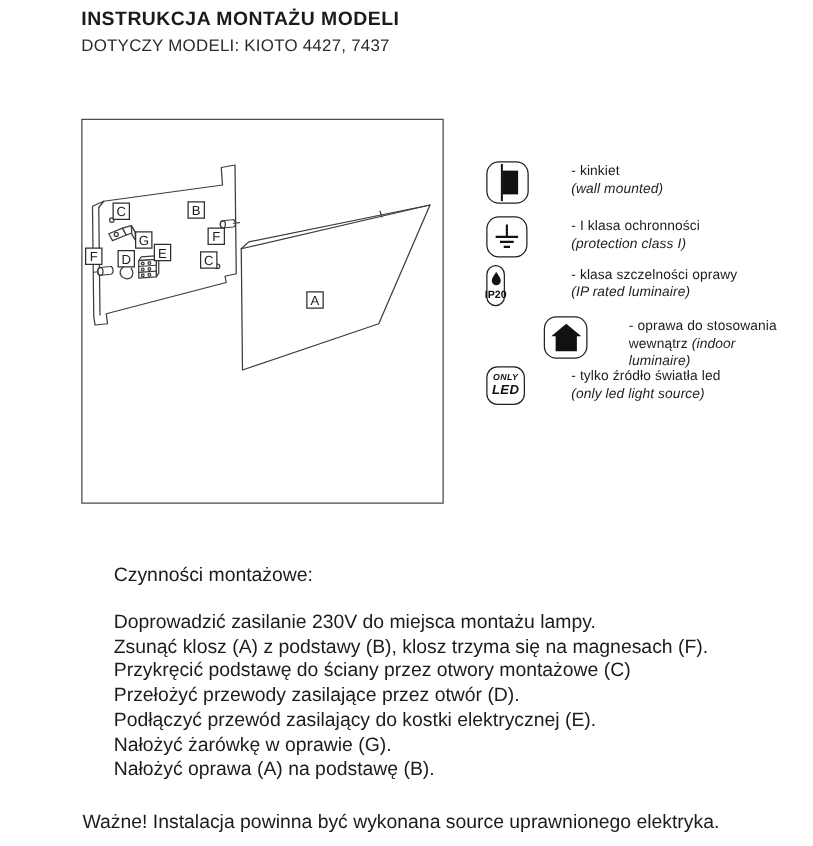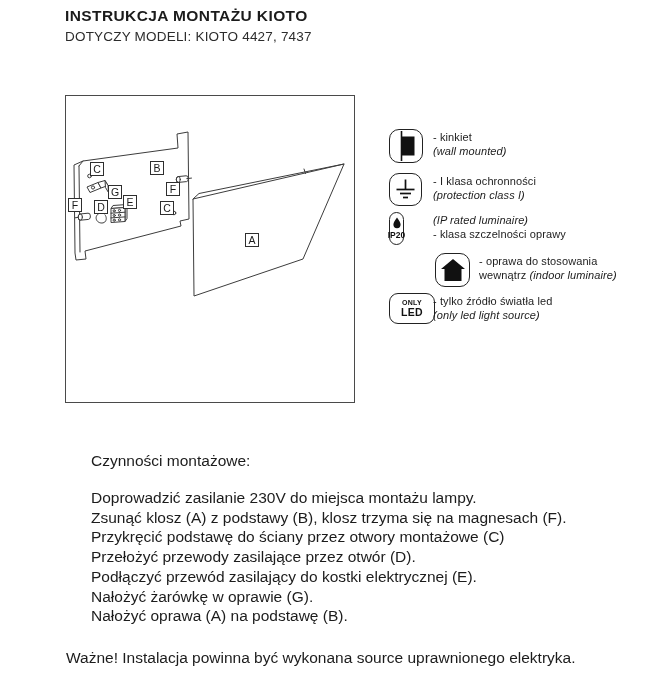--- a/index.html
+++ b/index.html
@@ -22,38 +22,38 @@
   svg .lbl-box{fill:#ffffff;stroke:#2e2e2e;stroke-width:1;}
   svg .lbl-txt{font-family:"Liberation Sans",sans-serif;font-size:10.5px;fill:#1a1a1a;text-anchor:middle;}
   
   .legend{position:absolute;left:389px;top:129px;width:235px;}
   .legend-row{position:absolute;left:0;display:flex;}
   .icon-cell{width:44px;flex:0 0 44px;}
   .icon-box{
     border:1.6px solid #222;border-radius:10px;background:#fff;
     display:flex;align-items:center;justify-content:center;flex-direction:column;box-sizing:border-box;
   }
-  .legend-text{font-size:11px;line-height:13.8px;color:#1c1c1c;padding-top:2px;letter-spacing:.1px;}
+  .legend-text{font-size:11px;line-height:13.8px;color:#1c1c1c;padding-top:2px;letter-spacing:.1px;margin-left:24px;}
   .legend-text .en{font-style:italic;}
   .ip-label{font-size:8.5px;font-weight:bold;color:#111;line-height:9px;margin-top:1px;}
   .only-label{font-size:7px;font-weight:bold;line-height:8px;color:#111;letter-spacing:.3px;}
   .led-label{font-size:10.5px;font-weight:bold;line-height:11px;color:#111;letter-spacing:.3px;}
   
   .steps{position:absolute;left:67px;top:452px;font-size:15.5px;color:#1c1c1c;margin-left:24px;}
   .steps-heading{margin-bottom:18px;}
   .step-line{line-height:19.7px;white-space:nowrap;}
   .warning{position:absolute;left:66px;top:649px;font-size:15.5px;color:#1c1c1c;white-space:nowrap;}
 </style>
 </head>
 <body>
 
 <div class="page">
 
   <div class="header">
-    <div class="doc-title">INSTRUKCJA MONTAŻU KIOTO</div>
+    <div class="doc-title">INSTRUKCJA MONTAŻU MODELI</div>
     <div class="doc-subtitle">DOTYCZY MODELI: KIOTO 4427, 7437</div>
   </div>
 
   <div class="figure-box">
     <svg width="288" height="306" viewBox="0 0 288 306">
 
       <g>
         <path class="face" d="M17,65 L112,52 L111,38 L122,36 L123,123 L114,125 L115,130 L19,155 L20,163 L10,164 L9,157 L8,69 Z"></path>
         <line class="ln" x1="13" y1="70" x2="14" y2="156"></line>
         <line class="ln" x1="17" y1="65" x2="13" y2="70"></line>
@@ -181,42 +181,42 @@
     <div class="legend-row" style="top:83px;">
       <div class="icon-cell">
         <div class="icon-box" style="width:15px;height:33px;">
           <svg width="14" height="13" viewBox="0 0 14 13">
             <path d="M7,0.5 C5.1,3.6 3.4,5.2 3.4,7.6 A3.6,3.6 0 0 0 10.6,7.6 C10.6,5.2 8.9,3.6 7,0.5 Z" fill="#111"></path>
           </svg>
           <div class="ip-label">IP20</div>
         </div>
       </div>
       <div class="legend-text">
+        <div>- klasa szczelności oprawy</div>
         <div><span></span><span class="en">(IP rated luminaire)</span></div>
-        <div>- klasa szczelności oprawy</div>
       </div>
     </div>
 
     <div class="legend-row" style="top:124px;padding-left:46px;">
       <div class="icon-cell">
         <div class="icon-box" style="width:35px;height:34px;">
           <svg width="28" height="26" viewBox="0 0 28 26">
             <path d="M14,2 L26,12 L22.5,12 L22.5,24 L5.5,24 L5.5,12 L2,12 Z" fill="#111"></path>
           </svg>
         </div>
       </div>
       <div class="legend-text">
         <div>- oprawa do stosowania</div>
         <div><span>wewnątrz </span><span class="en">(indoor luminaire)</span></div>
       </div>
     </div>
 
     <div class="legend-row" style="top:164px;">
       <div class="icon-cell">
-        <div class="icon-box" style="width:46px;height:31px;border-radius:9px;">
+        <div class="icon-box" style="width:31px;height:31px;border-radius:9px;font-style:italic;">
           <div class="only-label">ONLY</div>
           <div class="led-label">LED</div>
         </div>
       </div>
       <div class="legend-text">
         <div>- tylko źródło światła led</div>
         <div><span></span><span class="en">(only led light source)</span></div>
       </div>
     </div>
 

